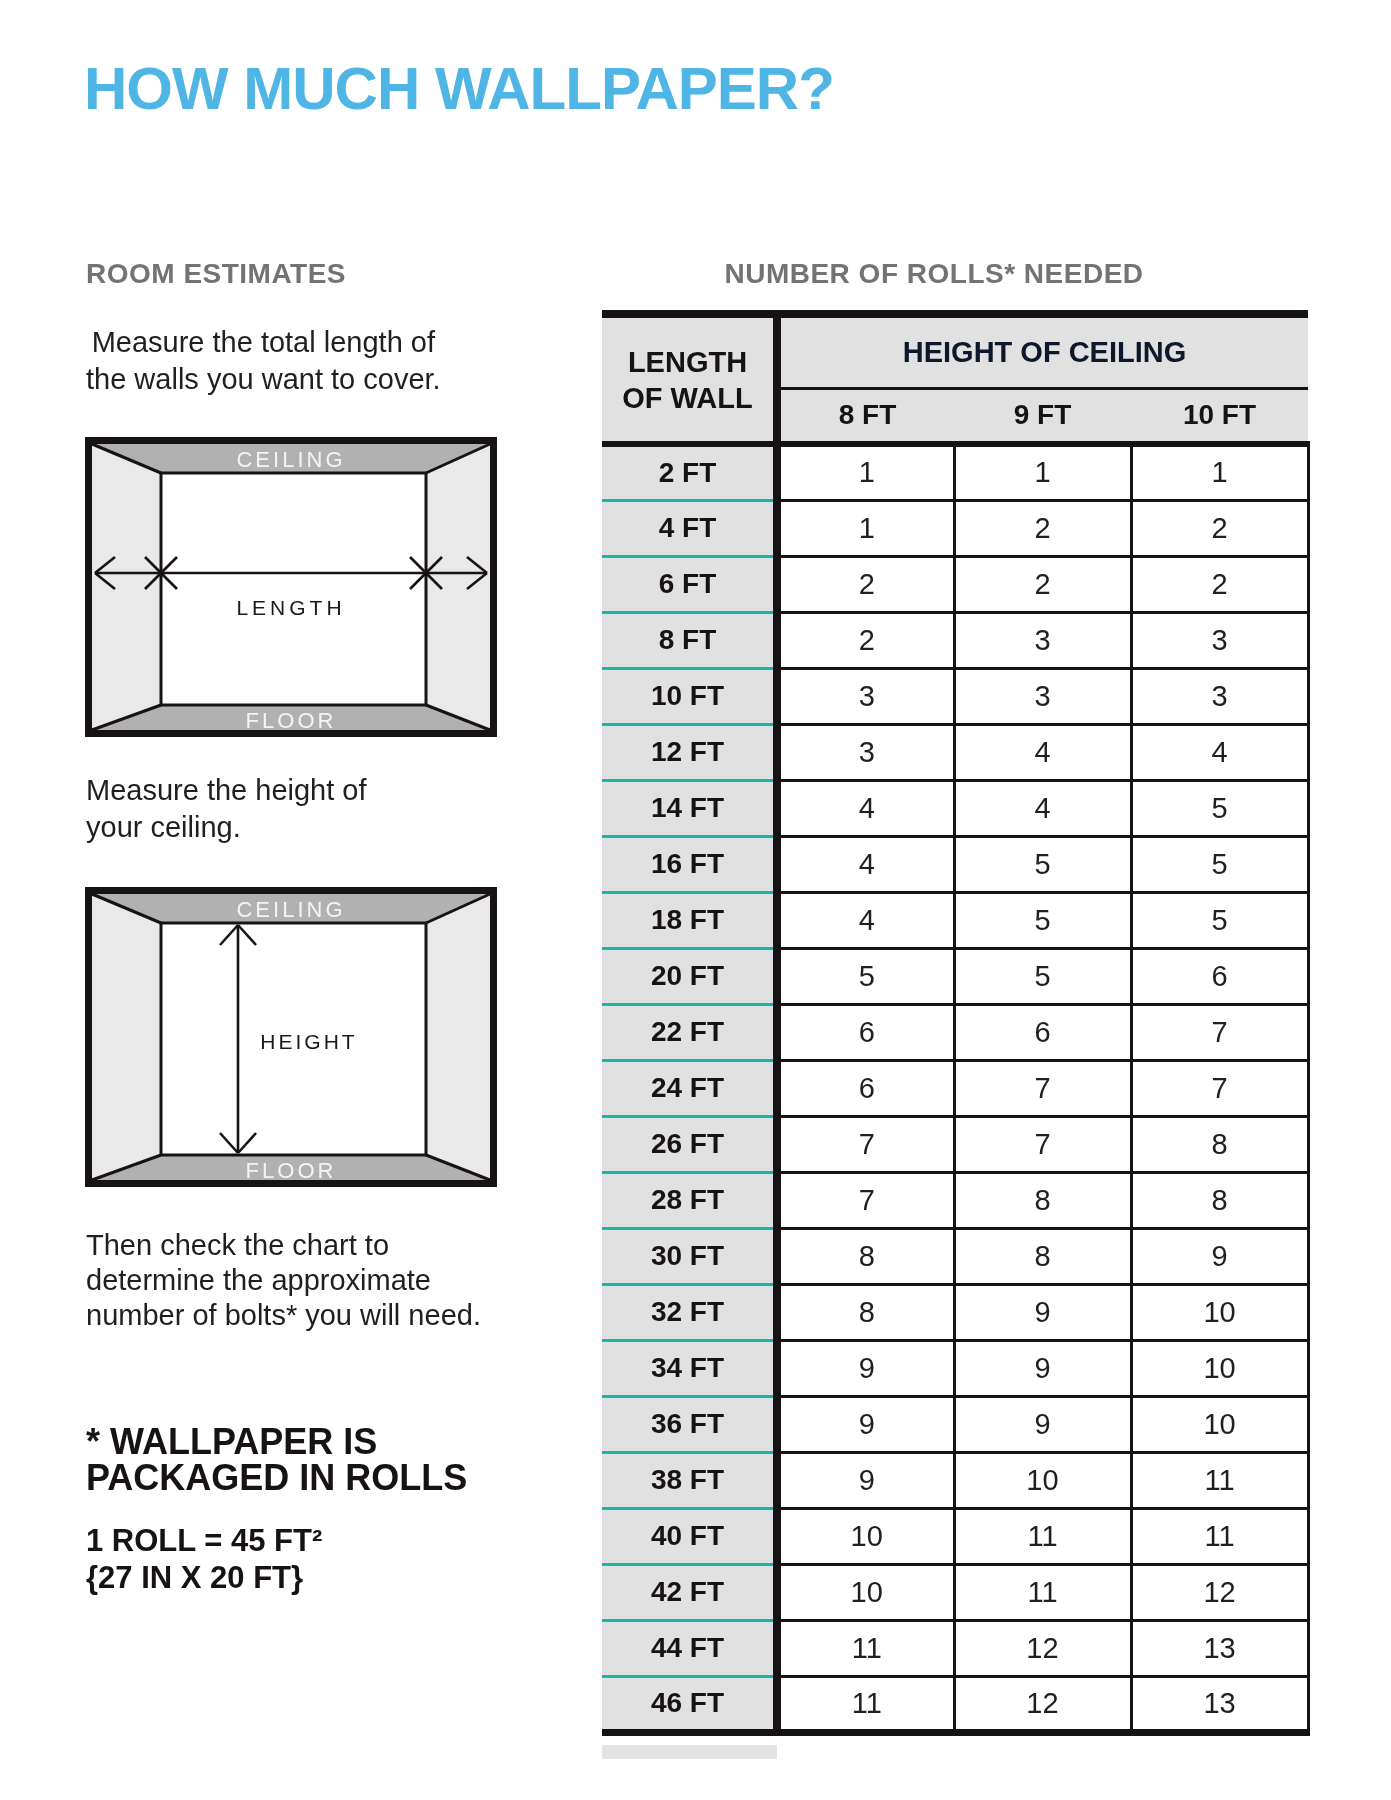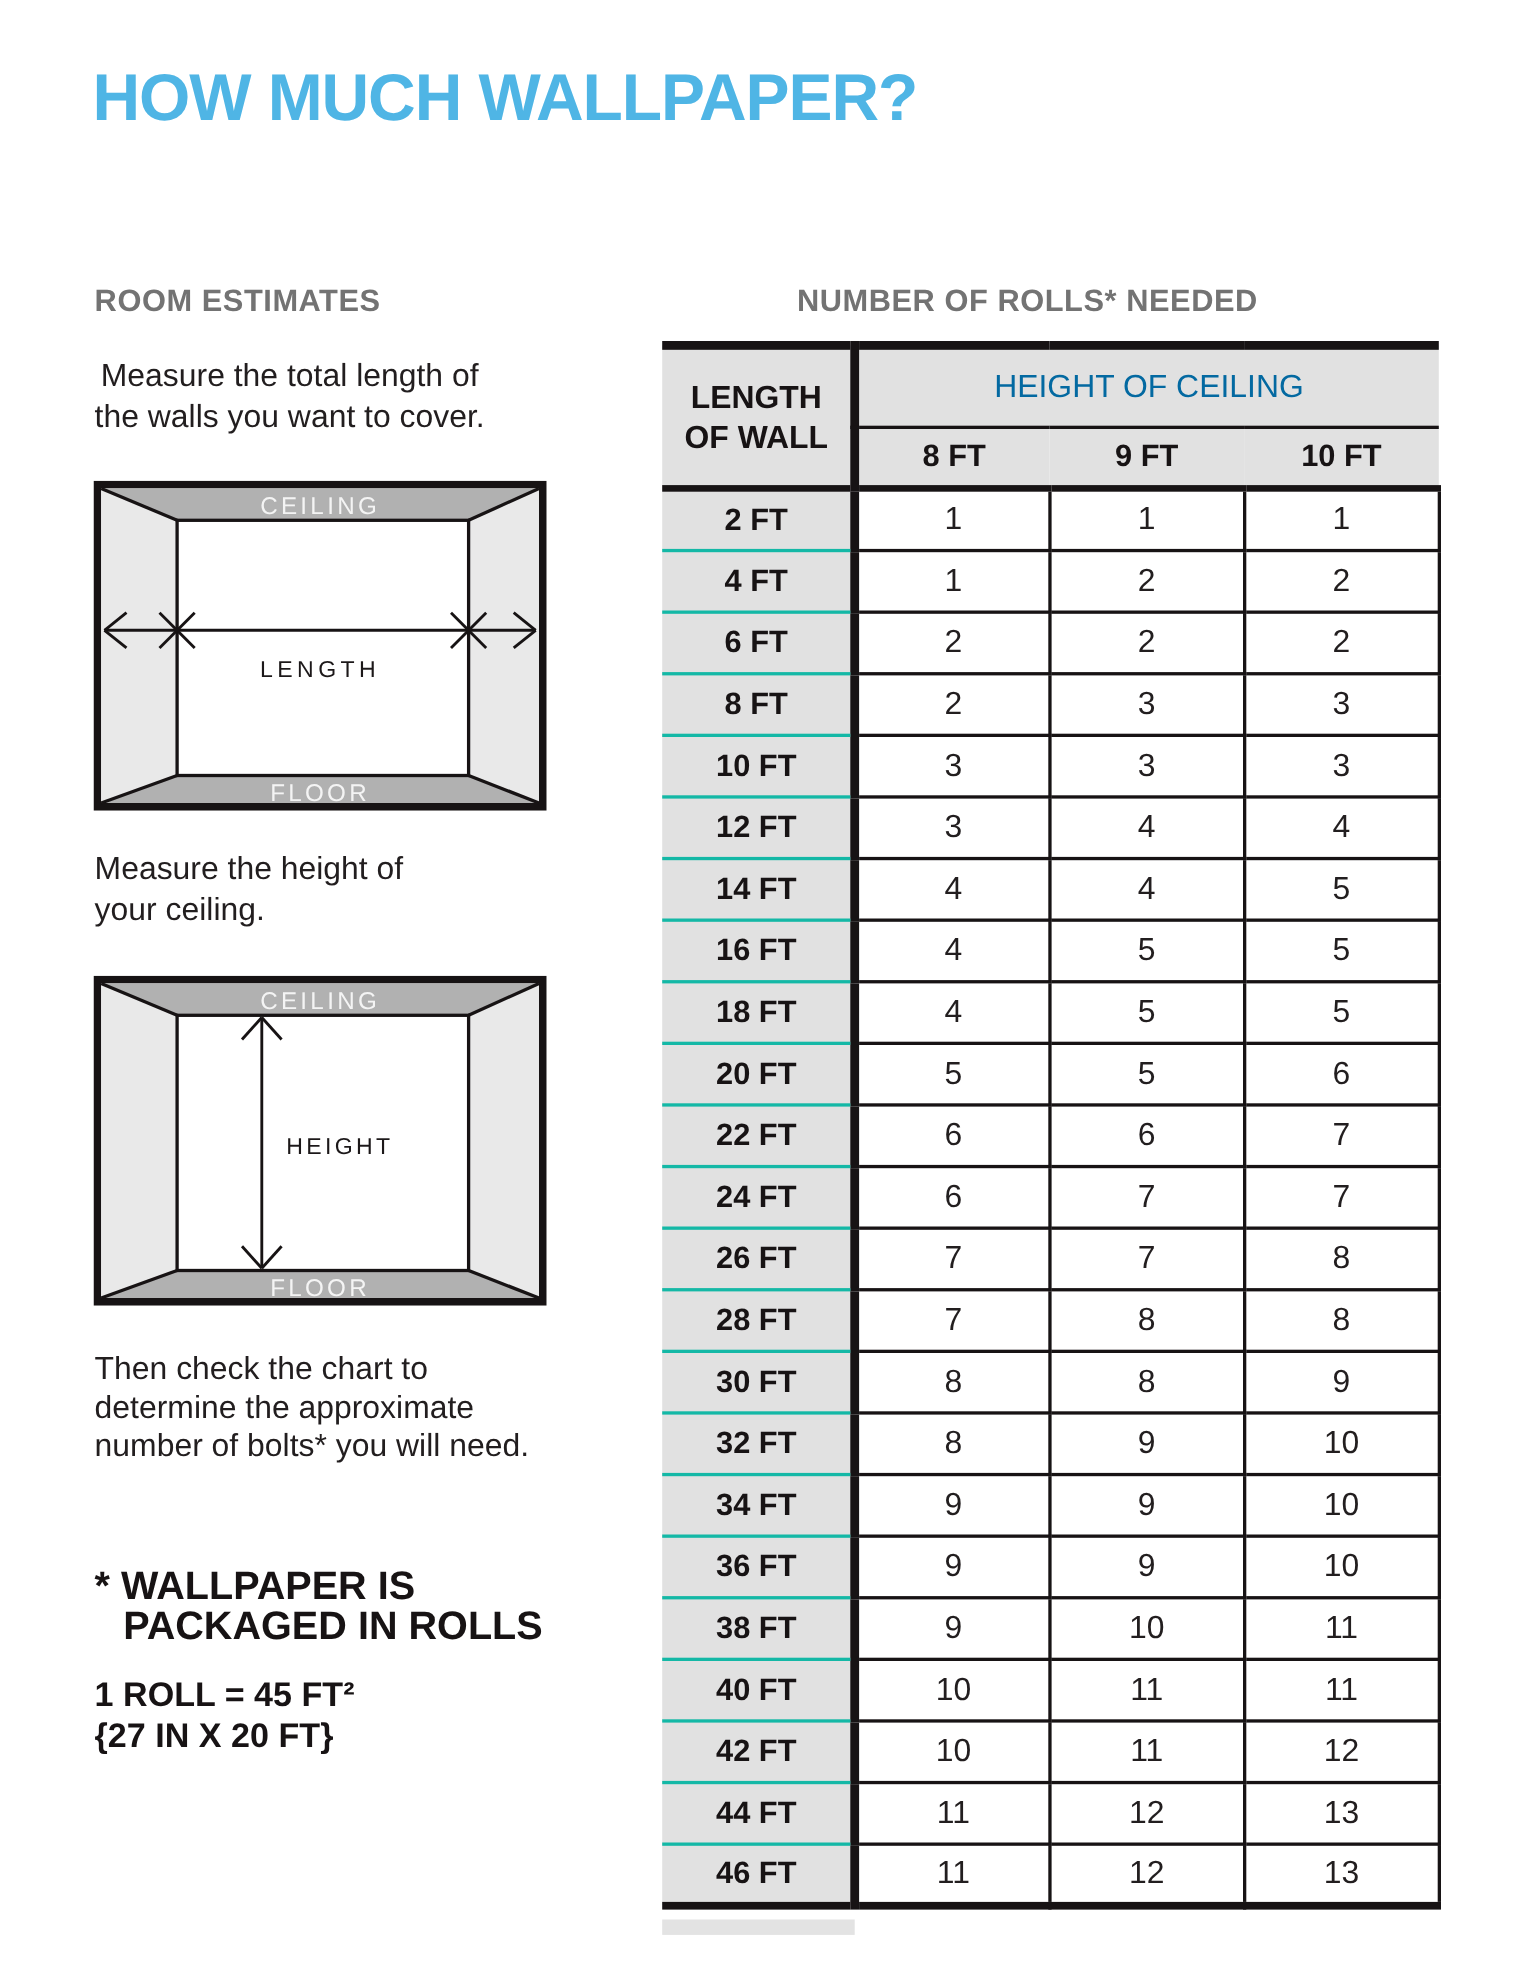--- a/index.html
+++ b/index.html
@@ -14,37 +14,37 @@
   .room-head { left:86px; top:258px; }
   .rolls-head { left:581px; top:258px; width:706px; text-align:center; }
 
   .para { position:absolute; left:86px; font-size:29px; line-height:37px; color:#221e1f; }
   .para1 { top:324px;text-align:center; }
   .para2 { top:772px; }
   .para3 { top:1228px; line-height:35px; }
 
   .footnote { position:absolute; left:86px; top:1424px; font-size:36px; font-weight:bold;
               line-height:36px; color:#171314; }
-  .footnote .line2 { margin-left:26px; }
+  .footnote .line2 { }
   .rollinfo { position:absolute; left:86px; top:1522px; font-size:31px; font-weight:bold;
               line-height:37px; color:#171314; }
 
   .diagram { position:absolute; left:85px; width:412px; height:300px; }
   .diagram1 { top:437px; }
   .diagram2 { top:887px; }
 
   
   .rolls-table-wrap { position:absolute; left:602px; top:310px; width:706px; }
   table.rolls { width:706px; table-layout:fixed; border-collapse:collapse;
                 border-top:8px solid #171314; border-bottom:7px solid #171314; }
   table.rolls th, table.rolls td { text-align:center; vertical-align:middle; padding:0; }
   th.corner { background:#e1e1e1; font-size:29px; font-weight:bold; line-height:36px;
               border-right:8px solid #171314; border-bottom:6px solid #171314; color:#171314; }
-  th.group { background:#e1e1e1; font-size:29px; font-weight:normal;
-             border-bottom:3px solid #171314; color:#0369a1; }
+  th.group { background:#e1e1e1; font-size:29px; font-weight:bold;
+             border-bottom:3px solid #171314; color:#0f172a; }
   tr.subhead th { background:#e1e1e1; font-size:28px; font-weight:bold;
                   border-bottom:6px solid #171314; color:#171314; }
   tr.head1 { height:74px; }
   tr.subhead { height:56px; }
   tbody tr { height:56px; }
   tbody th { background:#e1e1e1; font-size:28px; font-weight:bold; color:#171314;
              border-right:8px solid #171314; border-top:3px solid #171314; border-bottom:3px solid #14b8a6; }
   tbody td { background:#ffffff; font-size:29px; font-weight:normal; color:#221e1f;
              border:3px solid #171314; }
   .gray-sliver { position:absolute; left:602px; top:1745px; width:175px; height:14px; background:#e3e3e3; }

